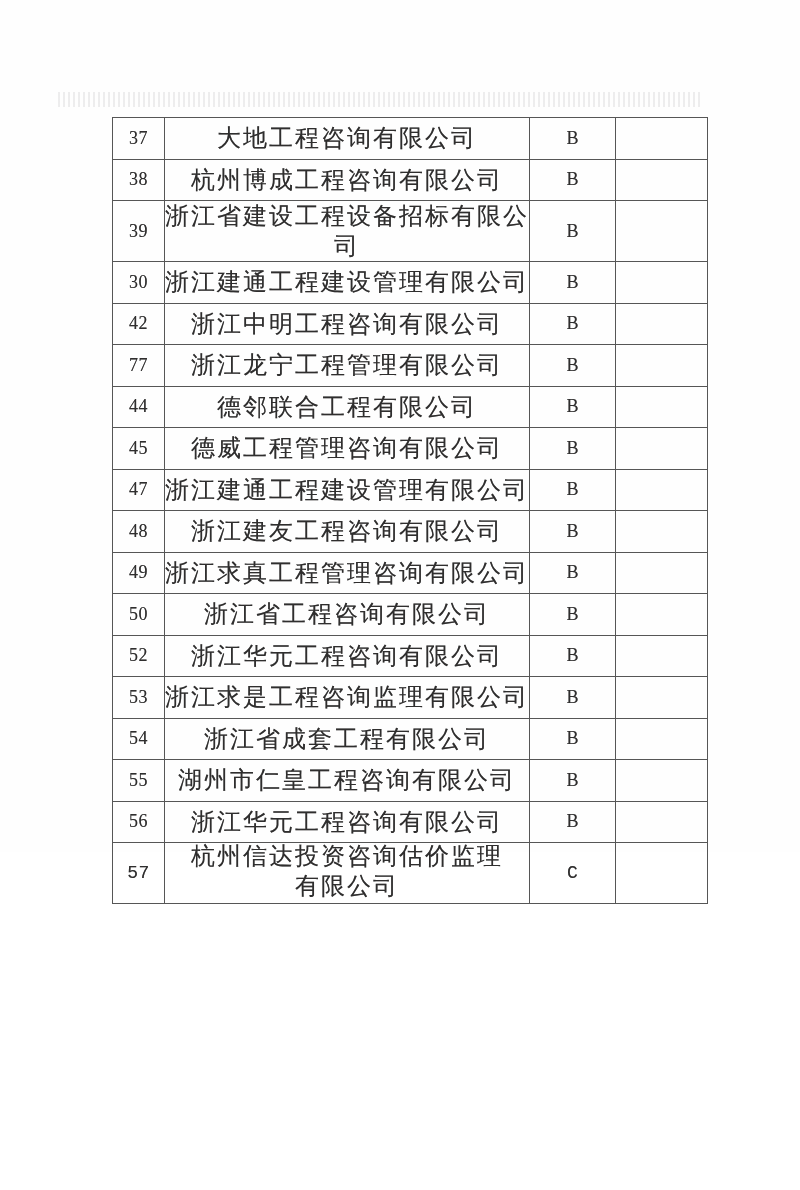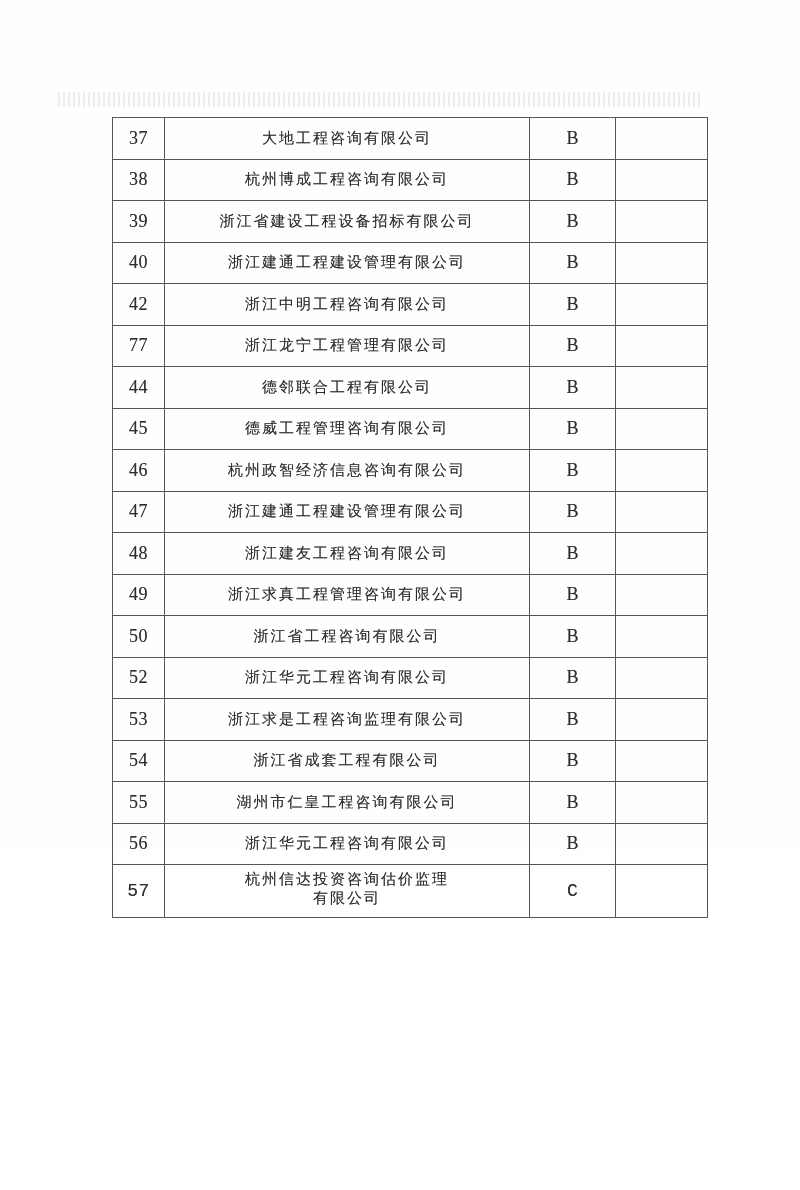--- a/index.html
+++ b/index.html
@@ -48,21 +48,21 @@
     color: #2f2e2e;
     text-shadow: 0 0 0.5px rgba(70,70,70,0.55);
   }
   tr.row { height: 41.5px; }
   tr.row.tall { height: 53px; font-family: Liberation Mono, monospace; }
   td.num {
     font-size: 18px;
     letter-spacing: 0.5px;
   }
   td.name {
-    font-size: 15px;
+    font-size: 24px;
     letter-spacing: 2px;
     white-space: pre-line;
     line-height: 1.25;
   }
   td.grade {
     font-size: 18px;
   }
   td.blank { }
 </style>
 </head>
@@ -91,21 +91,21 @@
       <td class="grade">B</td>
       <td class="blank"></td>
     </tr>
         <tr class="row">
       <td class="num">39</td>
       <td class="name">浙江省建设工程设备招标有限公司</td>
       <td class="grade">B</td>
       <td class="blank"></td>
     </tr>
         <tr class="row">
-      <td class="num">40</td>
+      <td class="num">30</td>
       <td class="name">浙江建通工程建设管理有限公司</td>
       <td class="grade">B</td>
       <td class="blank"></td>
     </tr>
         <tr class="row">
       <td class="num">42</td>
       <td class="name">浙江中明工程咨询有限公司</td>
       <td class="grade">B</td>
       <td class="blank"></td>
     </tr>
@@ -117,26 +117,20 @@
     </tr>
         <tr class="row">
       <td class="num">44</td>
       <td class="name">德邻联合工程有限公司</td>
       <td class="grade">B</td>
       <td class="blank"></td>
     </tr>
         <tr class="row">
       <td class="num">45</td>
       <td class="name">德威工程管理咨询有限公司</td>
-      <td class="grade">B</td>
-      <td class="blank"></td>
-    </tr>
-        <tr class="row">
-      <td class="num">46</td>
-      <td class="name">杭州政智经济信息咨询有限公司</td>
       <td class="grade">B</td>
       <td class="blank"></td>
     </tr>
         <tr class="row">
       <td class="num">47</td>
       <td class="name">浙江建通工程建设管理有限公司</td>
       <td class="grade">B</td>
       <td class="blank"></td>
     </tr>
         <tr class="row">

